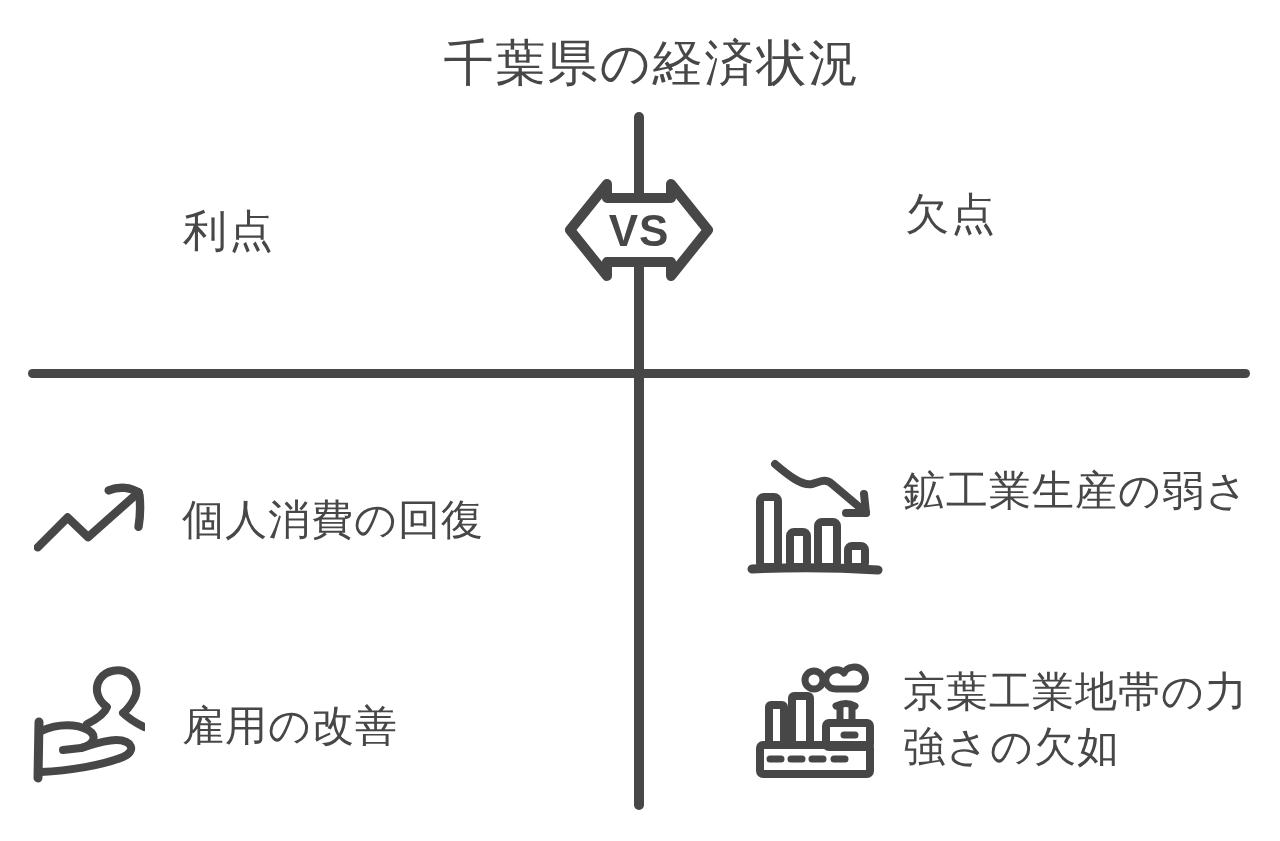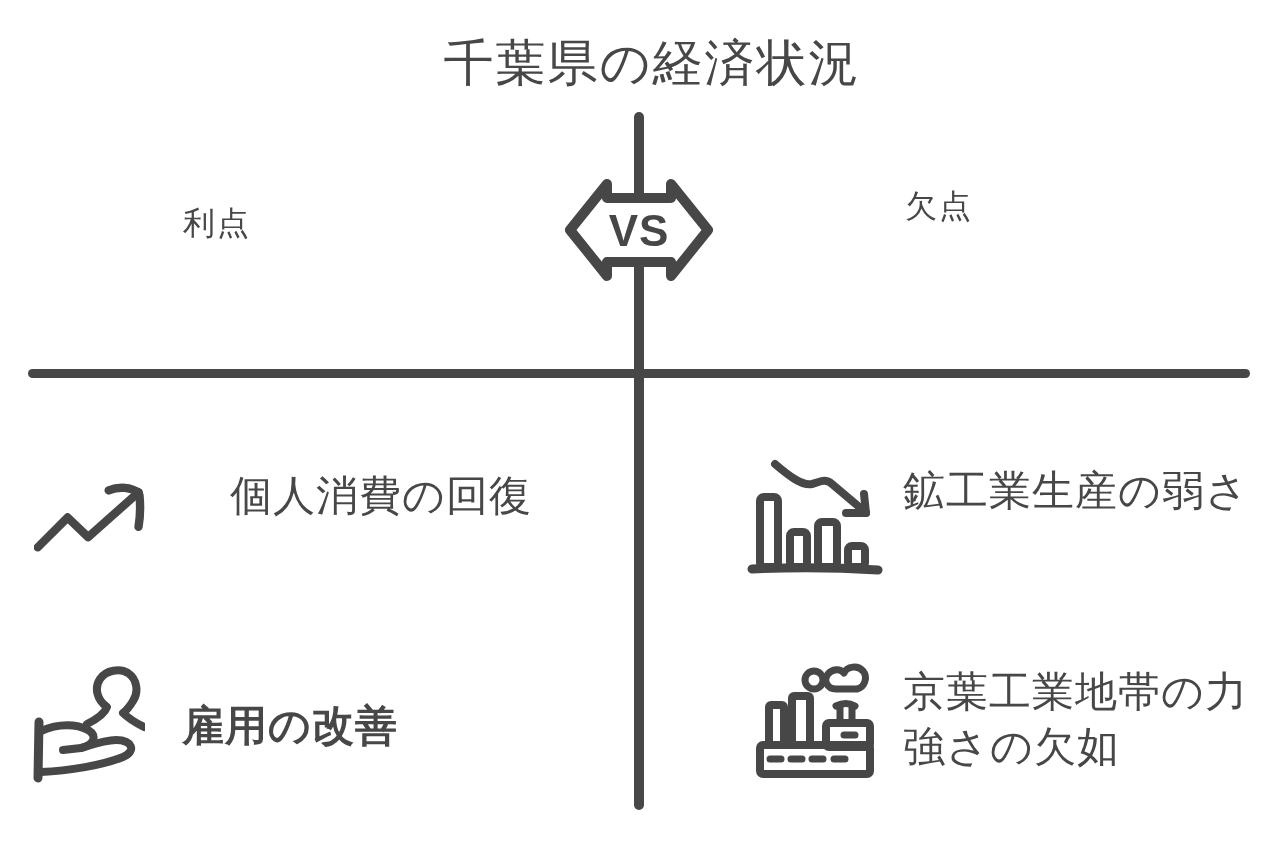--- a/index.html
+++ b/index.html
@@ -16,21 +16,21 @@
   }
   .v-line{
     left:634px;top:112px;width:10px;height:698px;
     background:#474747;border-radius:6px;
   }
   .h-line{
     left:28px;top:369px;width:1222px;height:9px;
     background:#474747;border-radius:5px;
   }
   .vs-badge{left:560px;top:166px;width:158px;height:128px;}
-  .col-heading{font-size:32px;font-weight:500;letter-spacing:2px;}
+  .col-heading{font-size:44px;font-weight:500;letter-spacing:2px;}
   .heading-left{left:183px;top:202px;}
   .heading-right{left:905px;top:185px;}
   .item-label{
     font-size:42px;font-weight:500;line-height:1.32;letter-spacing:1px;
     white-space:nowrap;
   }
   .item-label.wrap{white-space:normal;width:348px;}
   .ink-stroke{stroke:#474747;fill:none;stroke-linecap:round;stroke-linejoin:round;}
 </style>
 </head>
@@ -47,29 +47,29 @@
 </svg>
 
 <div class="abs col-heading heading-left">利点</div>
 <div class="abs col-heading heading-right">欠点</div>
 
 <svg class="abs" style="left:34px;top:478px;width:126px;height:94px;" viewBox="0 0 135 100">
   <path class="ink-stroke" stroke-width="9" d="M4,74 L36,42 L58,63 L112,15"></path>
   <path class="ink-stroke" stroke-width="9" d="M80,13 C92,8 104,10 112,15"></path>
   <path class="ink-stroke" stroke-width="9" d="M113,18 C114,28 114,40 112,52"></path>
 </svg>
-<div class="abs item-label" style="left:182px;top:468px;margin-left:48px;">個人消費の回復</div>
+<div class="abs item-label" style="left:182px;top:492px;">個人消費の回復</div>
 
 <svg class="abs" style="left:25px;top:660px;width:120px;height:130px;" viewBox="0 0 120 130">
   <path class="ink-stroke" stroke-width="8" d="M62,64 C74,58 80,53 82,47 C72,40 69,28 75,19 C81,10 95,8 103,13 C112,19 114,32 108,41 C105,46 102,50 98,53 C103,58 111,63 119,67"></path>
   <path class="ink-stroke" stroke-width="9" d="M14,62 L13,118"></path>
   <path class="ink-stroke" stroke-width="8" d="M16,71 C34,63 52,64 63,70 C73,76 69,85 56,88 L38,90"></path>
   <path class="ink-stroke" stroke-width="8" d="M16,112 C44,111 78,105 98,97 C112,91 107,80 91,80 C80,80 66,85 56,88"></path>
 </svg>
-<div class="abs item-label" style="left:182px;top:698px;font-weight:bold;">雇用の改善</div>
+<div class="abs item-label" style="left:182px;top:698px;">雇用の改善</div>
 
 <svg class="abs" style="left:745px;top:455px;width:145px;height:125px;" viewBox="0 0 145 125">
   <rect class="ink-stroke" stroke-width="8" x="15" y="42" width="18" height="70" rx="4"></rect>
   <rect class="ink-stroke" stroke-width="8" x="45" y="77" width="17" height="35" rx="4"></rect>
   <rect class="ink-stroke" stroke-width="8" x="73" y="67" width="19" height="45" rx="4"></rect>
   <rect class="ink-stroke" stroke-width="8" x="103" y="91" width="17" height="21" rx="4"></rect>
   <path class="ink-stroke" stroke-width="9" d="M7,114 Q70,111 133,115"></path>
   <path class="ink-stroke" stroke-width="8" d="M30,9 C44,21 57,31 67,29 C75,27 80,23 87,29 L119,56"></path>
   <path class="ink-stroke" stroke-width="8" d="M101,58 L121,58"></path>
   <path class="ink-stroke" stroke-width="8" d="M119,39 L121,58"></path>

